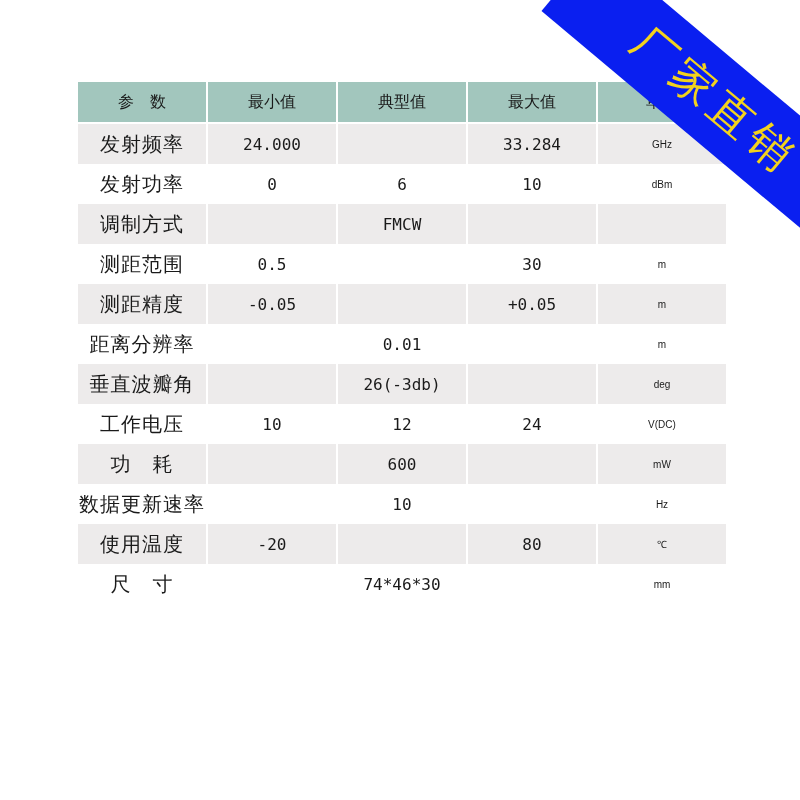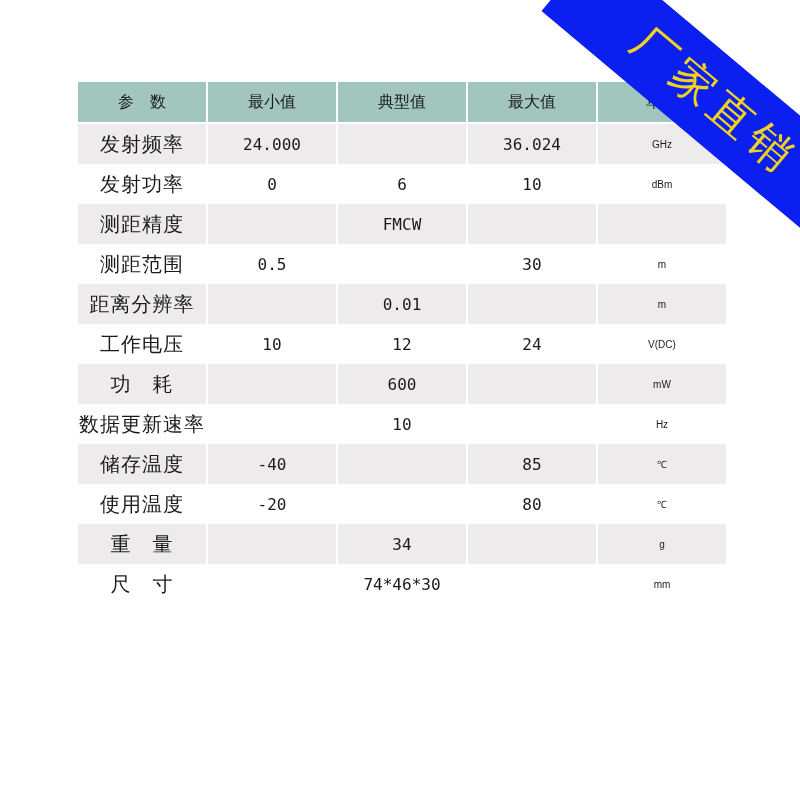--- a/index.html
+++ b/index.html
@@ -108,50 +108,64 @@
         <th>典型值</th>
         <th>最大值</th>
         <th>单位</th>
       </tr>
     </thead>
     <tbody id="tbody">
         <tr>
           <td class="param">发射频率</td>
           <td class="val">24.000</td>
           <td class="val"></td>
-          <td class="val">36.024</td>
+          <td class="val">33.284</td>
           <td class="unit">GHz</td>
         </tr>
         <tr>
           <td class="param">发射功率</td>
           <td class="val">0</td>
           <td class="val">6</td>
           <td class="val">10</td>
           <td class="unit">dBm</td>
         </tr>
         <tr>
-          <td class="param">测距精度</td>
+          <td class="param">调制方式</td>
           <td class="val"></td>
           <td class="val">FMCW</td>
           <td class="val"></td>
           <td class="unit"></td>
         </tr>
         <tr>
           <td class="param">测距范围</td>
           <td class="val">0.5</td>
           <td class="val"></td>
           <td class="val">30</td>
           <td class="unit">m</td>
         </tr>
         <tr>
+          <td class="param">测距精度</td>
+          <td class="val">-0.05</td>
+          <td class="val"></td>
+          <td class="val">+0.05</td>
+          <td class="unit">m</td>
+        </tr>
+        <tr>
           <td class="param">距离分辨率</td>
           <td class="val"></td>
           <td class="val">0.01</td>
           <td class="val"></td>
           <td class="unit">m</td>
+        </tr>
+        <tr>
+          <td class="param">垂直波瓣角</td>
+          <td class="val"></td>
+          <td class="val">26(-3db)</td>
+          <td class="val"></td>
+          <td class="unit">deg</td>
         </tr>
         <tr>
           <td class="param">工作电压</td>
           <td class="val">10</td>
           <td class="val">12</td>
           <td class="val">24</td>
           <td class="unit">V(DC)</td>
         </tr>
         <tr>
           <td class="param">功　耗</td>
@@ -161,39 +175,25 @@
           <td class="unit">mW</td>
         </tr>
         <tr>
           <td class="param">数据更新速率</td>
           <td class="val"></td>
           <td class="val">10</td>
           <td class="val"></td>
           <td class="unit">Hz</td>
         </tr>
         <tr>
-          <td class="param">储存温度</td>
-          <td class="val">-40</td>
-          <td class="val"></td>
-          <td class="val">85</td>
-          <td class="unit">℃</td>
-        </tr>
-        <tr>
           <td class="param">使用温度</td>
           <td class="val">-20</td>
           <td class="val"></td>
           <td class="val">80</td>
           <td class="unit">℃</td>
-        </tr>
-        <tr>
-          <td class="param">重　量</td>
-          <td class="val"></td>
-          <td class="val">34</td>
-          <td class="val"></td>
-          <td class="unit">g</td>
         </tr>
         <tr>
           <td class="param">尺　寸</td>
           <td class="val"></td>
           <td class="val">74*46*30</td>
           <td class="val"></td>
           <td class="unit">mm</td>
         </tr>
       </tbody>
   </table>

